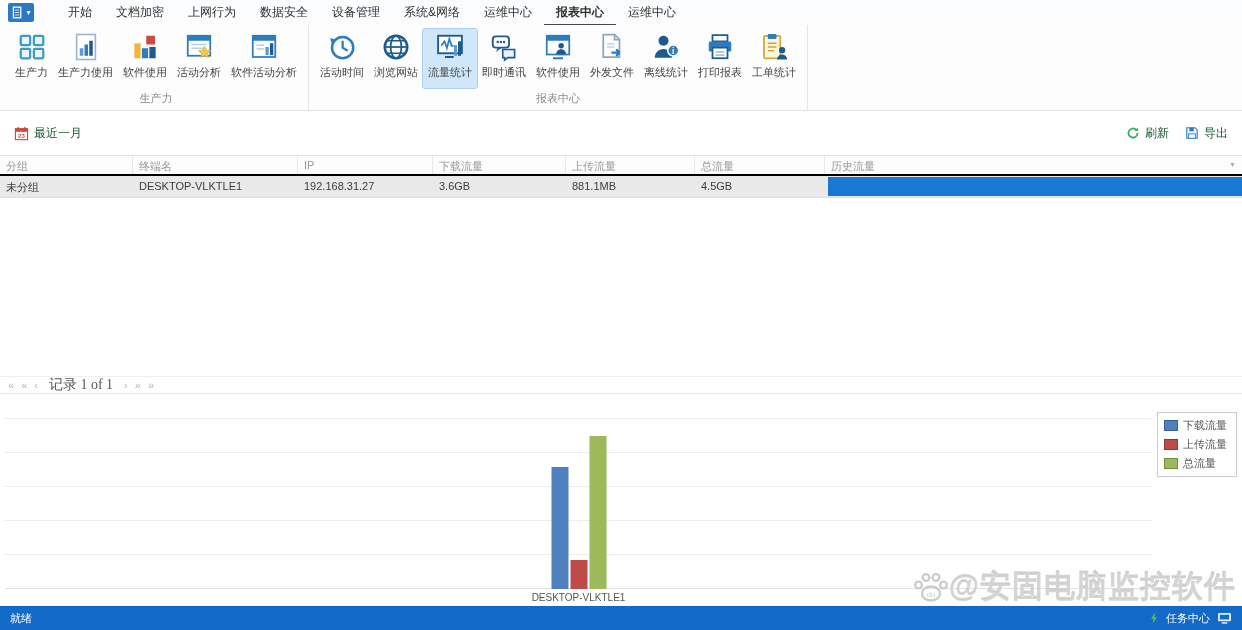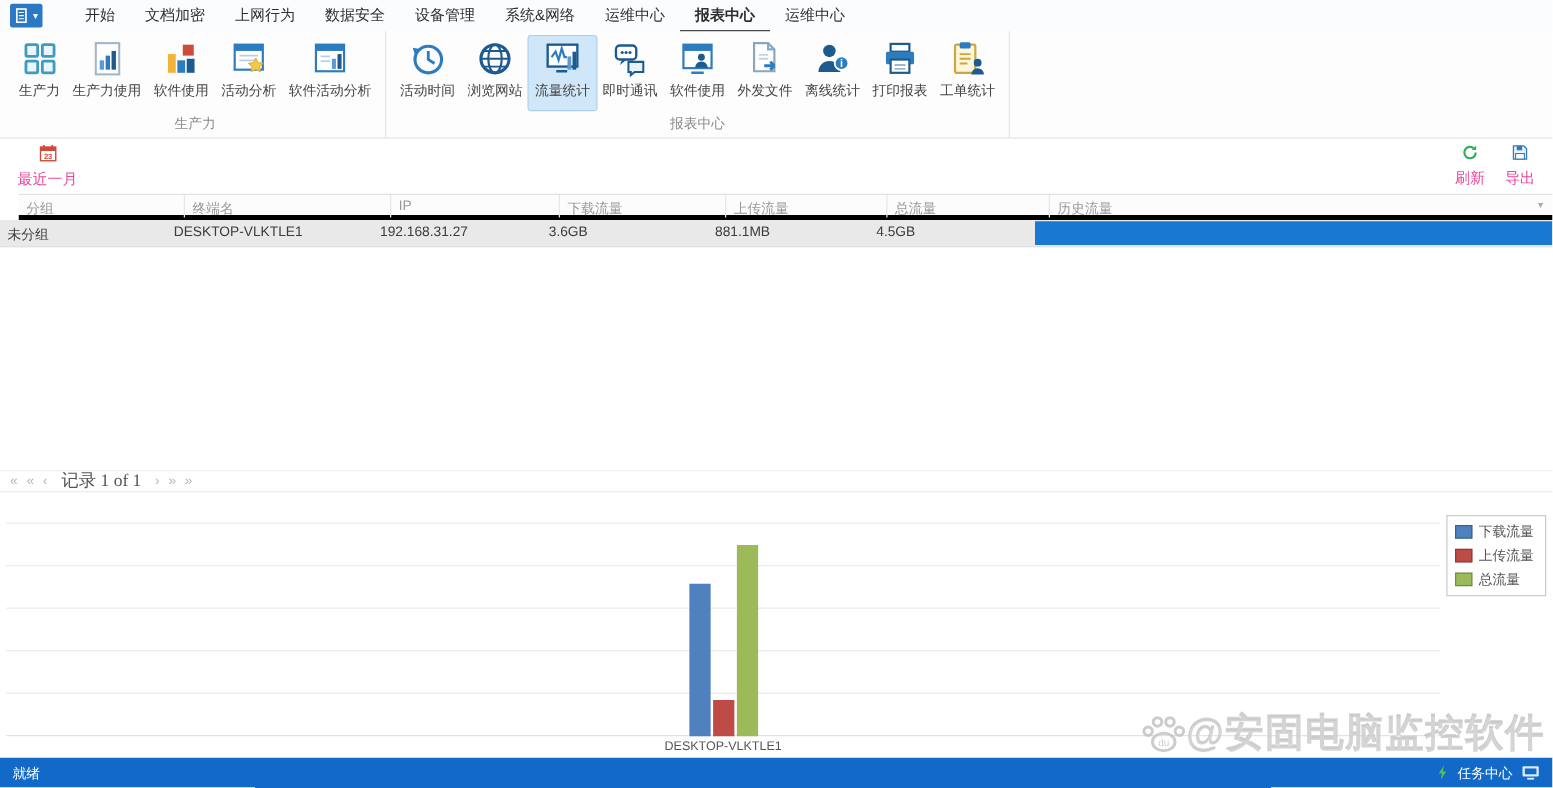--- a/index.html
+++ b/index.html
@@ -20,26 +20,26 @@
   .ribbon { height:86px; background:#fdfdfd; border-bottom:1px solid #e0e0e0; display:flex; padding-left:4px; flex:0 0 auto; }
   .rgroup { display:flex; flex-direction:column; border-right:1px solid #e5e5e5; padding:4px 6px 0; }
   .rrow { display:flex; flex:1; }
   .rbtn { display:flex; flex-direction:column; align-items:center; justify-content:flex-start; padding:3px 5px; border-radius:2px; cursor:pointer; }
   .rbtn svg { width:30px; height:30px; }
   .rbtn .rlabel { font-size:11px; color:#444; margin-top:3px; white-space:nowrap; }
   .rbtn.selected { background:#cfe7f8; outline:1px solid #a9cfee; }
   .glabel { text-align:center; font-size:11px; color:#8a8a8a; padding:3px 0 4px; }
   
   .filterbar { height:44px; display:flex; align-items:center; padding:0 14px; background:#fff; flex:0 0 auto; }
-  .fitem { display:flex; align-items:center; gap:5px; cursor:pointer; color:#ec4899;flex-direction:column; }
+  .fitem { display:flex; align-items:center; gap:5px; cursor:pointer; color:#14532d; }
   .fright { margin-left:auto; display:flex; gap:16px; }
   
   .grid { flex:0 0 auto; }
   .thead, .trow { display:grid; grid-template-columns:133px 165px 135px 133px 129px 130px 1fr; }
-  .thead { height:21px; border-top:1px solid #e2e2e2; border-bottom:4px solid #000000; background:#fcfcfc;margin-left:15px; }
+  .thead { height:21px; border-top:1px solid #e2e2e2; border-bottom:2px solid #000000; background:#fcfcfc; }
   .th { font-size:11px; color:#999; padding:3px 0 0 6px; border-right:1px solid #e8e8e8; position:relative; cursor:pointer; }
   .th:last-child { border-right:none; }
   .th .fdrop { position:absolute; right:6px; top:5px; font-size:7px; color:#aaa; }
   .trow { height:22px; background:#e9e9e9; border-bottom:1px solid #ddd; cursor:pointer; }
   .td { font-size:11px; color:#3c3c3c; padding:4px 0 0 6px; overflow:hidden; white-space:nowrap; }
   .td.hist { padding:0; position:relative; }
   .histbar { position:absolute; left:3px; right:0; top:1px; bottom:1px; background:#1878d2; }
   .spacer { flex:1 1 auto; background:#fff; }
   
   .pager { height:18px; display:flex; align-items:center; gap:7px; padding-left:8px; border-top:1px solid #f0f0f0; border-bottom:1px solid #e6e6e6; flex:0 0 auto; }

